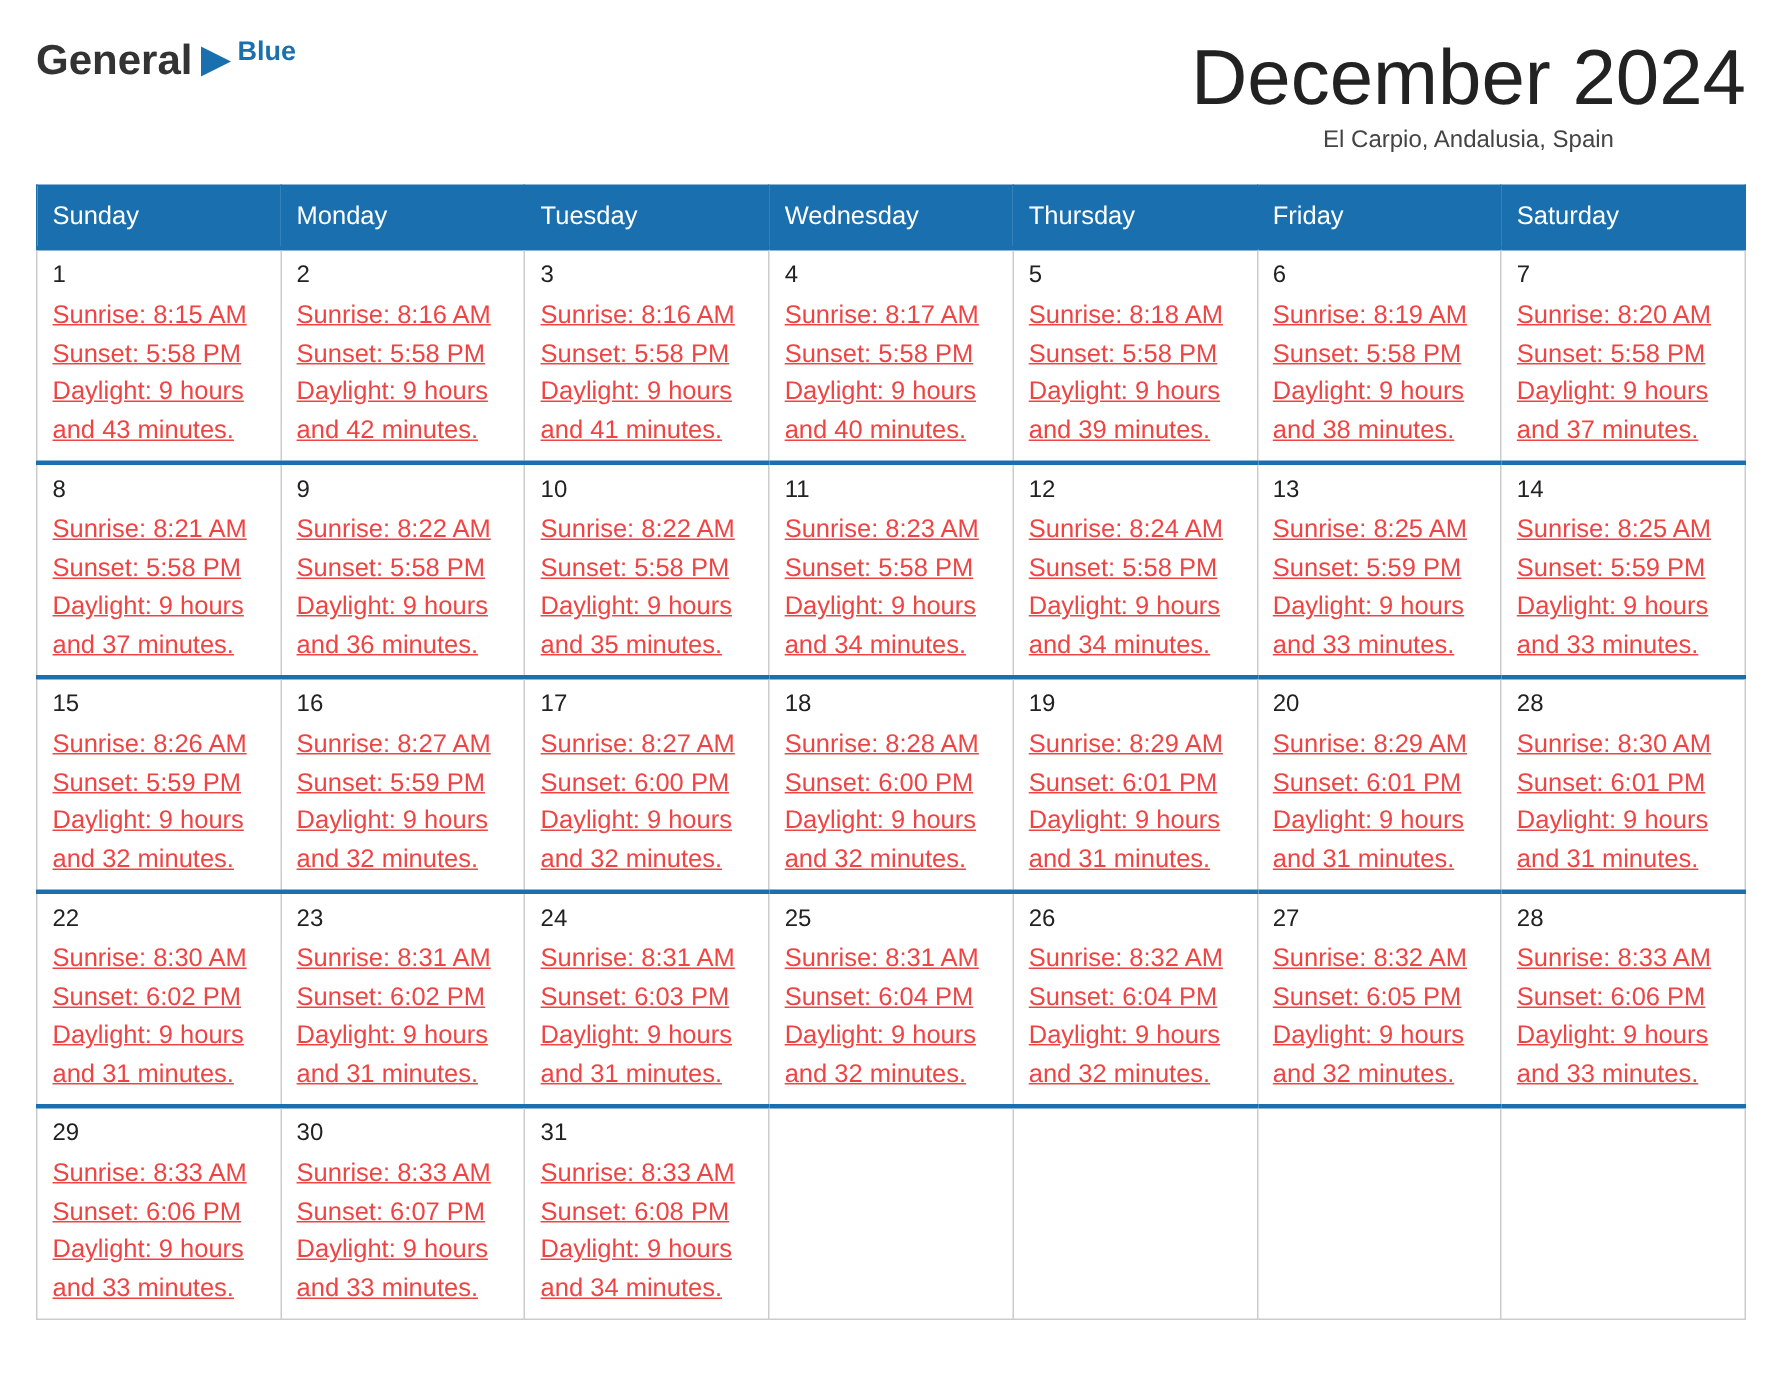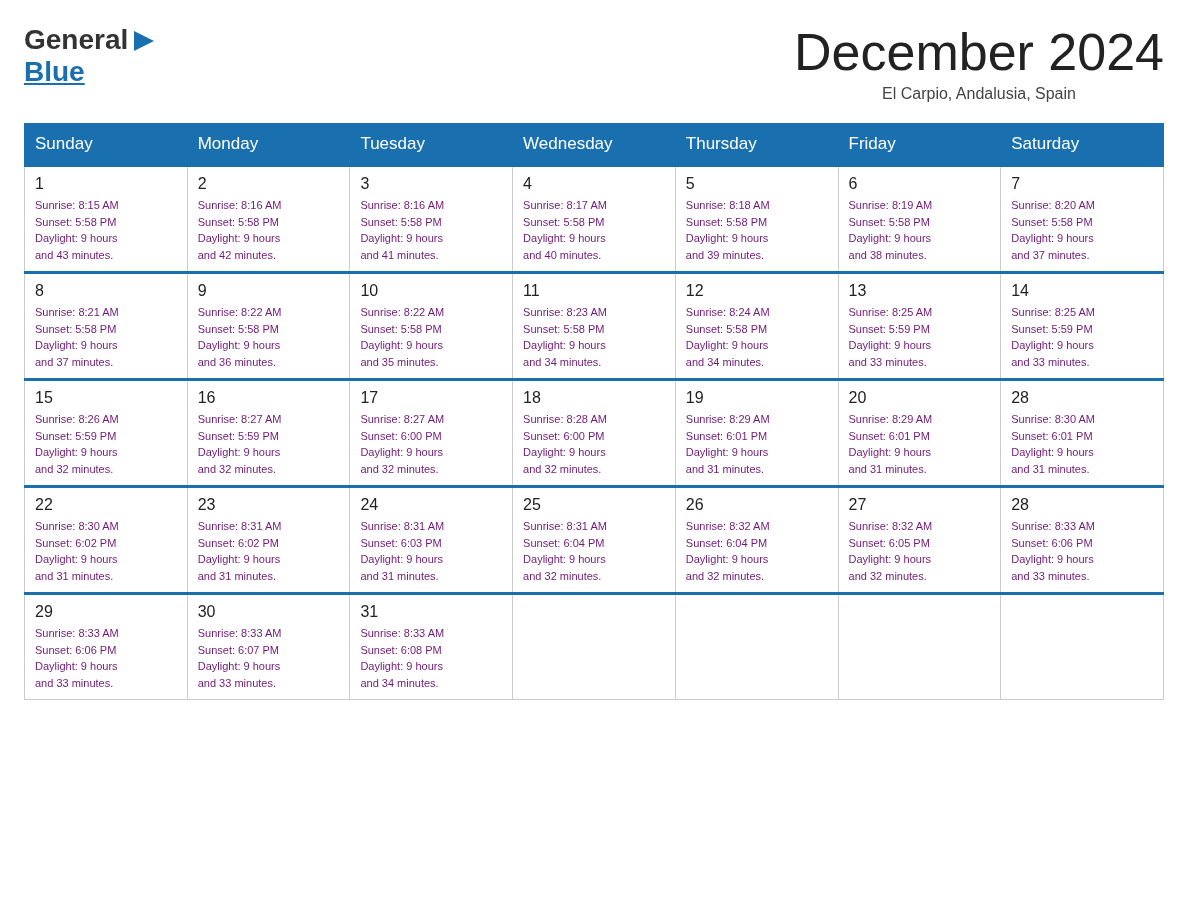--- a/index.html
+++ b/index.html
@@ -15,24 +15,23 @@
       justify-content: space-between;
       align-items: flex-start;
       margin-bottom: 20px;
     }
     .logo-text-general {
       font-size: 28px;
       font-weight: bold;
       color: #333;
     }
     .logo-text-blue {
-      font-size: 28px;
+      font-size: 18px;
       font-weight: bold;
       color: #1a6faf;
-      text-decoration: underline;
     }
     .title-block {
       text-align: center;
     }
     .month-title {
       font-size: 52px;
       font-weight: normal;
       color: #222;
       line-height: 1.1;
     }
@@ -67,33 +66,34 @@
       border-top: 3px solid #1a6faf;
     }
     tbody tr td .day-number {
       font-size: 16px;
       font-weight: normal;
       display: block;
       margin-bottom: 4px;
       color: #222;
     }
     tbody tr td .day-info {
-      font-size: 11px;
+      font-size: 17px;
       line-height: 1.5;
-      color: #701a75;
+      color: #ef4444;
+      text-decoration: underline;
     }
     tbody tr td.empty {
       background: #fff;
     }
     .row-divider td {
       border-top: 3px solid #1a6faf !important;
     }
     .logo-container {
       display: flex;
-      flex-direction: column;
+      flex-direction: row;
       align-items: flex-start;
     }
     .logo-line1 {
       display: flex;
       align-items: center;
     }
   </style>
 </head>
 <body>
 

